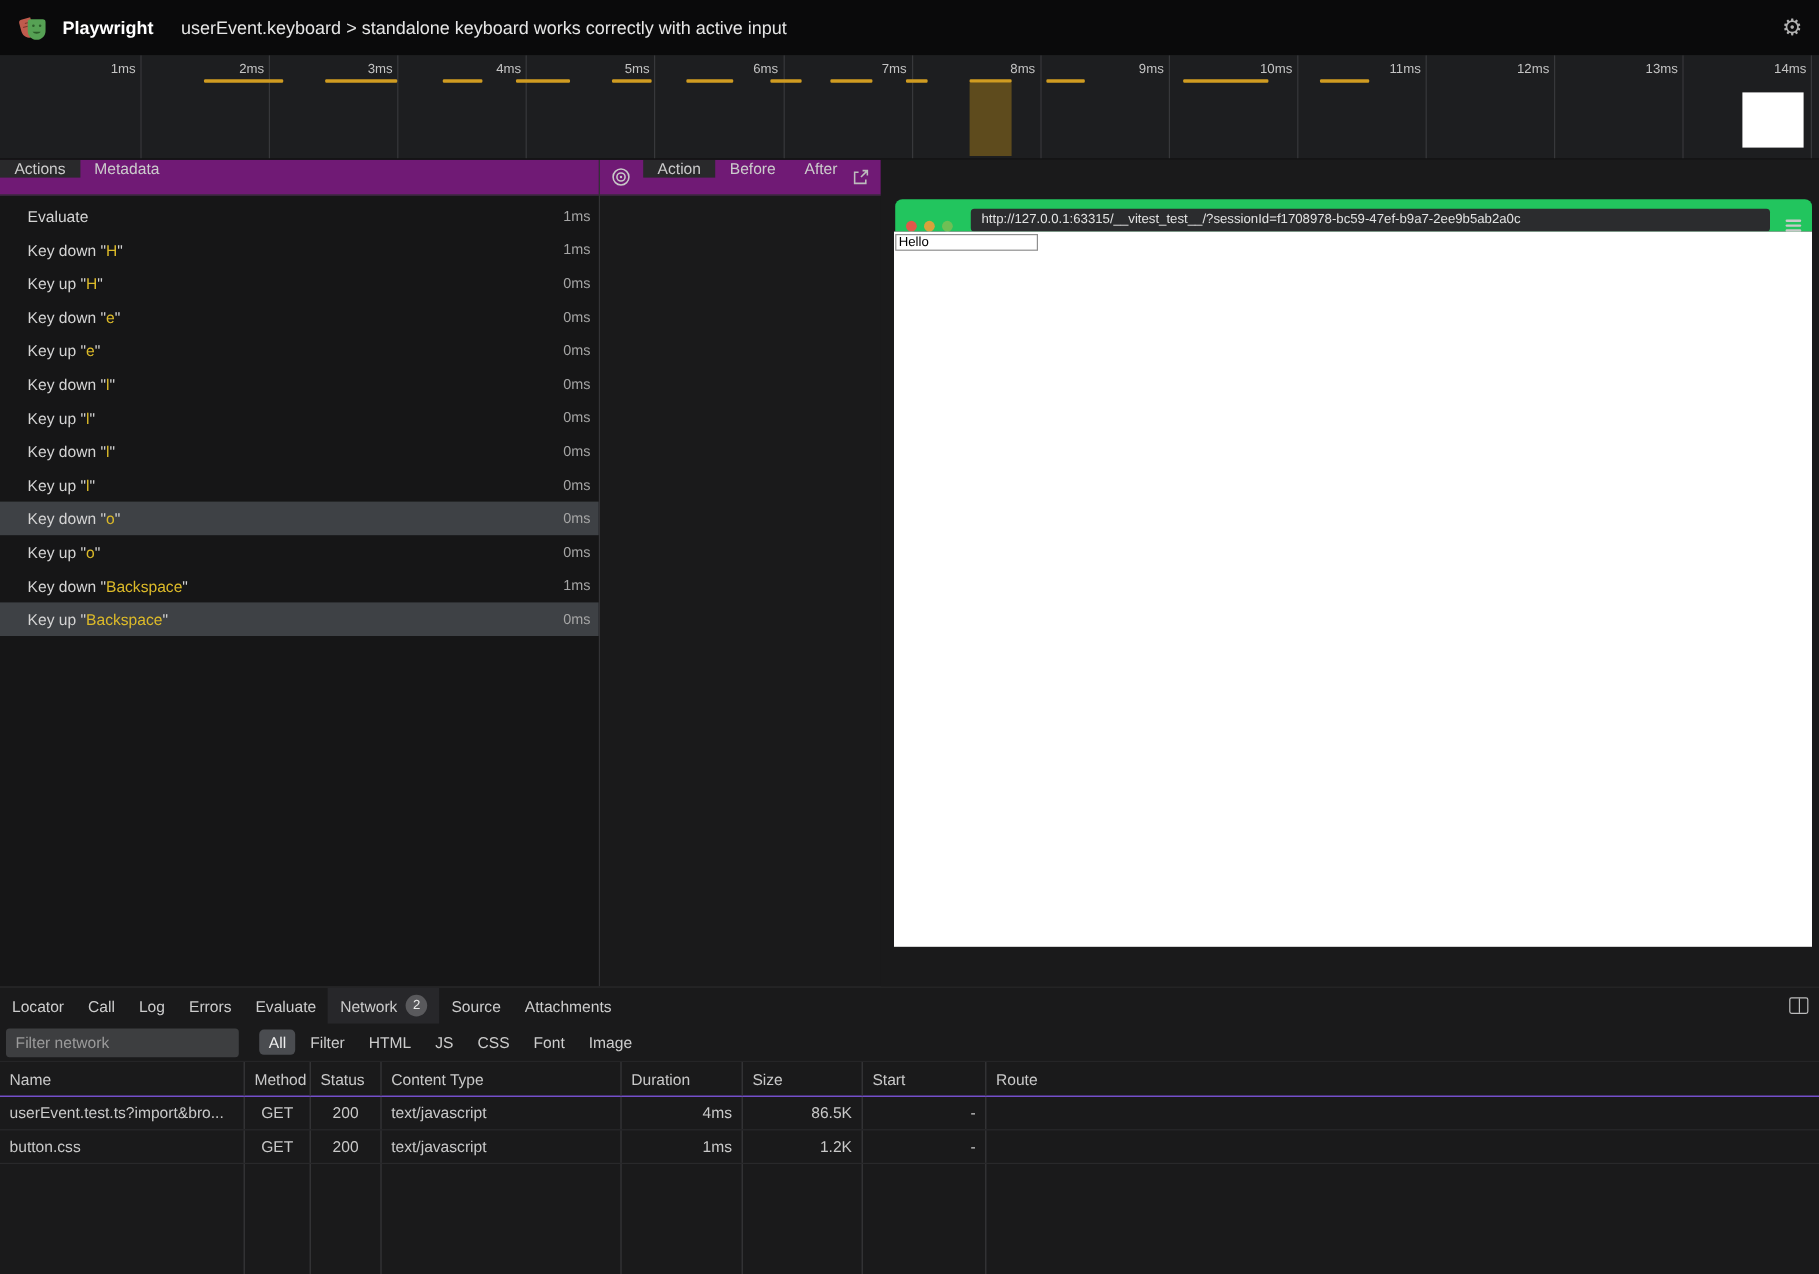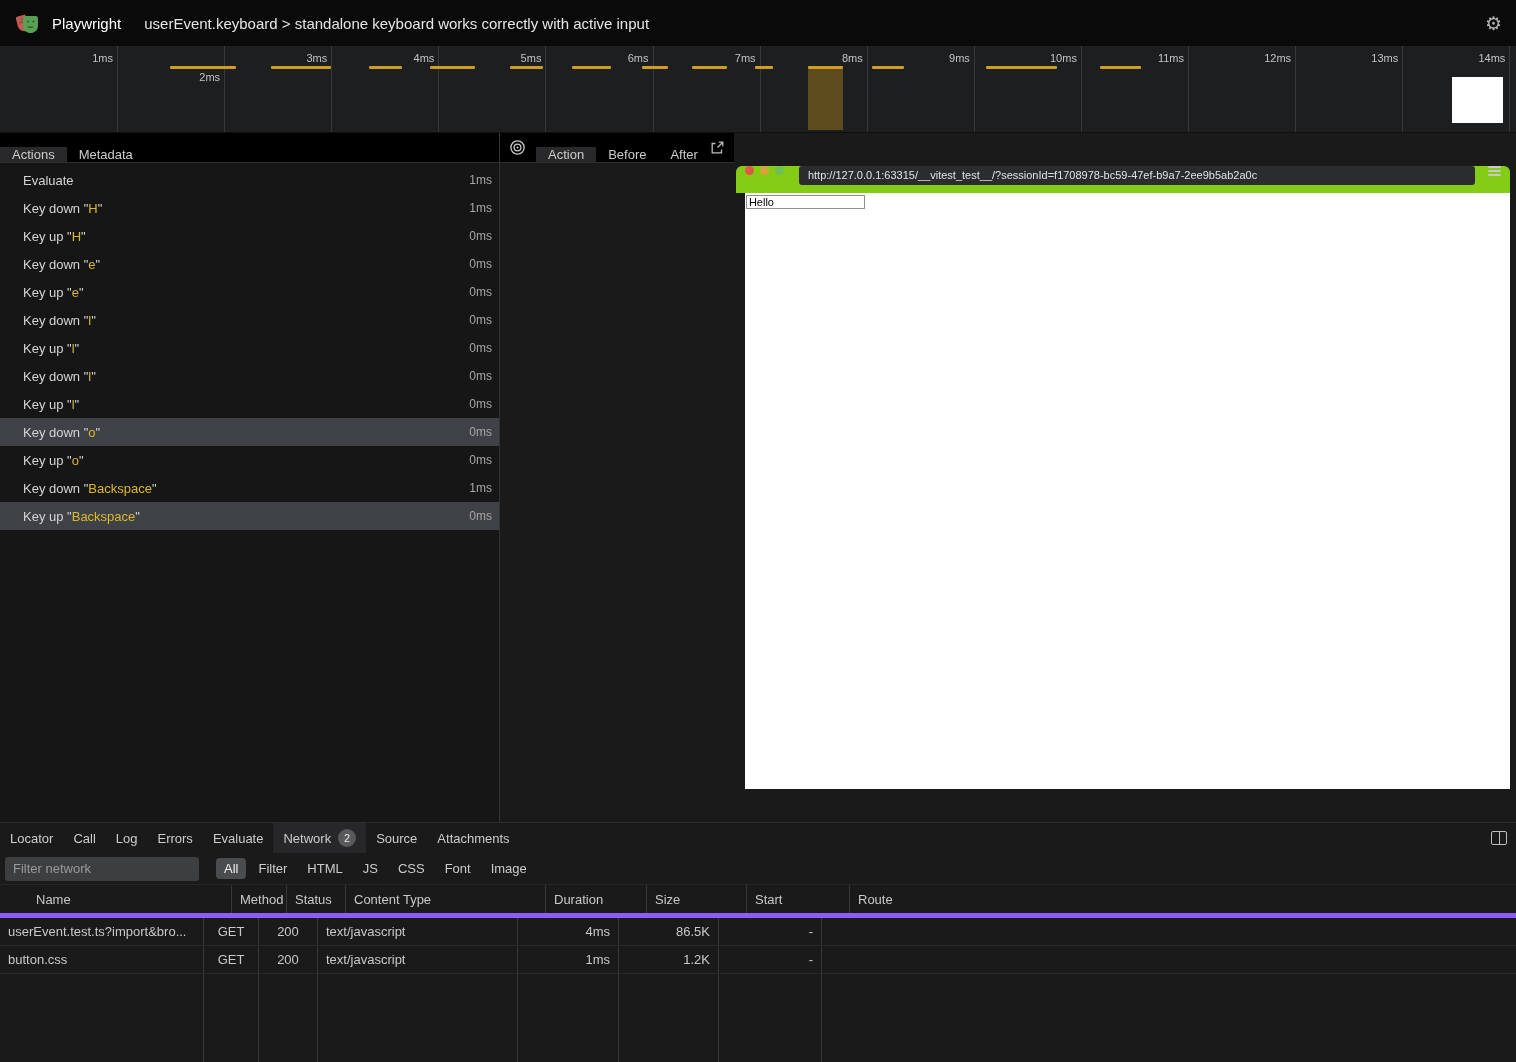--- a/index.html
+++ b/index.html
@@ -3,50 +3,50 @@
 <meta charset="utf-8">
 <style>
   html,body{margin:0;padding:0;}
   body{width:1516px;height:1062px;overflow:hidden;background:#1a1a1a;
        font-family:"Liberation Sans",sans-serif;-webkit-font-smoothing:antialiased;}
   .app{display:flex;flex-direction:column;width:100%;height:100%;}
 
   
   .titlebar{height:46px;background:#0a0a0b;display:flex;align-items:center;padding:0 14px;box-sizing:border-box;flex:0 0 auto;}
   .logo{width:27px;height:27px;flex:0 0 auto;}
-  .app-title{color:#ffffff;font-weight:normal;font-size:15px;margin-left:11px;}
+  .app-title{color:#ffffff;font-weight:bold;font-size:15px;margin-left:11px;}
   .test-title{color:#e6e6e6;font-size:15px;margin-left:23px;}
   .spacer{flex:1;}
   .gear{color:#b0b0b0;font-size:19px;line-height:1;cursor:default;}
 
   
   .timeline{position:relative;height:87px;background:#1d1e20;overflow:hidden;flex:0 0 auto;border-bottom:1px solid #101010;box-sizing:border-box;}
   .tl-grid{position:absolute;top:0;bottom:0;width:1px;background:#37383b;}
   .tl-label{position:absolute;top:6px;width:64px;text-align:right;font-size:11px;color:#c4c4c4;}
   .tl-bar{position:absolute;top:20px;height:3px;background:#d09c21;border-radius:1px;}
   .tl-sel{position:absolute;top:23px;bottom:2px;background:#5e4b1d;}
   .tl-thumb{position:absolute;background:#ffffff;}
 
   
   .main{flex:1;display:flex;min-height:0;}
   .left{width:499px;flex:0 0 auto;border-right:1px solid #333336;display:flex;flex-direction:column;background:#161617;box-sizing:content-box;}
-  .tabstrip{height:30px;flex:0 0 auto;display:flex;align-items:flex-end;background:#000000;border-bottom:1px solid #2e2e30;box-sizing:border-box;}
+  .tabstrip{height:30px;flex:0 0 auto;display:flex;align-items:flex-start;background:#701a75;border-bottom:1px solid #2e2e30;box-sizing:border-box;}
   .tab{display:flex;align-items:center;padding:0 12px;font-size:13px;color:#cccccc;cursor:default;}
   .tab.sel{background:#29292b;}
   .actions-list{flex:1;padding-top:3px;overflow:hidden;}
   .action-row{height:28px;display:flex;align-items:center;padding:0 7px 0 23px;font-size:13px;color:#d4d4d4;white-space:pre;justify-content:center;}
   .action-row.hl{background:#3e4145;}
   .action-key{color:#dcba29;}
   .action-dur{margin-left:auto;color:#a6a6a6;font-size:12px;}
 
   .right{flex:1;display:flex;background:#1a1a1b;min-width:0;}
   .target-icon{margin:0 10px 0 9px;align-self:center;display:flex;}
   .popout{margin-left:auto;margin-right:9px;align-self:center;display:flex;}
   .snap-area{flex:1;position:relative;background:#1a1a1b;}
-  .chrome{position:absolute;left:2px;right:6px;top:33px;height:27px;background:#84cc16;border-radius:6px 6px 0 0;display:flex;align-items:flex-start;padding:0 9px;box-sizing:border-box;}
+  .chrome{position:absolute;left:12px;right:6px;top:33px;height:27px;background:#22c55e;border-radius:6px 6px 0 0;display:flex;align-items:flex-end;padding:0 9px;box-sizing:border-box;}
   .dot{width:9px;height:9px;border-radius:50%;margin-right:6px;flex:0 0 auto;}
   .dot.red{background:#e2574a;}
   .dot.yellow{background:#d9a23c;}
   .dot.green{background:#6fbf55;}
   .urlbar{flex:1;height:19px;line-height:19px;background:#2b2c2e;border-radius:3px;margin:0 13px 0 9px;padding:0 9px;font-size:11px;color:#e2e2e2;white-space:nowrap;overflow:hidden;}
   .menu-icon{width:13px;display:flex;flex-direction:column;gap:2px;flex:0 0 auto;}
   .menu-icon i{display:block;height:2px;background:#c9c9c9;border-radius:1px;}
   .page{position:absolute;left:11px;right:6px;top:60px;bottom:33px;background:#ffffff;}
   .page-input{position:absolute;left:1px;top:2px;width:113px;height:12px;font-size:11px;font-family:"Liberation Sans",sans-serif;border:1px solid #8f8f8f;padding:0 2px;background:#fff;color:#000;outline:none;}
 
@@ -64,21 +64,21 @@
   .chips{display:flex;margin-left:17px;align-items:center;}
   .chip{font-size:13px;color:#cccccc;padding:3px 8px;border-radius:4px;margin-right:4px;cursor:default;}
   .chip.sel{background:#4a4c50;color:#eeeeee;}
 
   .net-table{flex:1;display:flex;flex-direction:column;min-height:0;}
   .grid-row{display:grid;grid-template-columns:204px 55px 59px 200px 101px 100px 103px 1fr;}
   .cell{padding:0 8px;font-size:13px;color:#c9c9c9;border-right:1px solid #38383b;display:flex;align-items:center;overflow:hidden;white-space:nowrap;min-width:0;}
   .cell:last-child{border-right:none;}
   .c-center{justify-content:center;}
   .c-right{justify-content:flex-end;}
-  .head{border-bottom:5px solid #8b5cf6;flex:0 0 auto;padding-left:28px;}
+  .head{border-bottom:1px solid #8b5cf6;flex:0 0 auto;}
   .head .cell{height:28px;}
   .nrow{border-bottom:1px solid #29292b;flex:0 0 auto;}
   .nrow .cell{height:27px;}
   .filler{flex:1;}
   .filler .cell{height:100%;}
 </style>
 </head>
 <body>
 
 <div class="app">
@@ -95,21 +95,21 @@
     <span class="app-title">Playwright</span>
     <span class="test-title">userEvent.keyboard &gt; standalone keyboard works correctly with active input</span>
     <span class="spacer"></span>
     <span class="gear">⚙</span>
   </div>
 
   <div class="timeline" id="timeline">
       <div class="tl-grid" style="left: 117px;"></div>
       <div class="tl-label" style="left: 49px;">1ms</div>
       <div class="tl-grid" style="left: 224.1px;"></div>
-      <div class="tl-label" style="left: 156.1px; margin-top: 19px;">2ms</div>
+      <div class="tl-label" style="left: 156.1px;">2ms</div>
       <div class="tl-grid" style="left: 331.2px;"></div>
       <div class="tl-label" style="left: 263.2px;">3ms</div>
       <div class="tl-grid" style="left: 438.3px;"></div>
       <div class="tl-label" style="left: 370.3px;">4ms</div>
       <div class="tl-grid" style="left: 545.4px;"></div>
       <div class="tl-label" style="left: 477.4px;">5ms</div>
       <div class="tl-grid" style="left: 652.5px;"></div>
       <div class="tl-label" style="left: 584.5px;">6ms</div>
       <div class="tl-grid" style="left: 759.6px;"></div>
       <div class="tl-label" style="left: 691.6px;">7ms</div>

